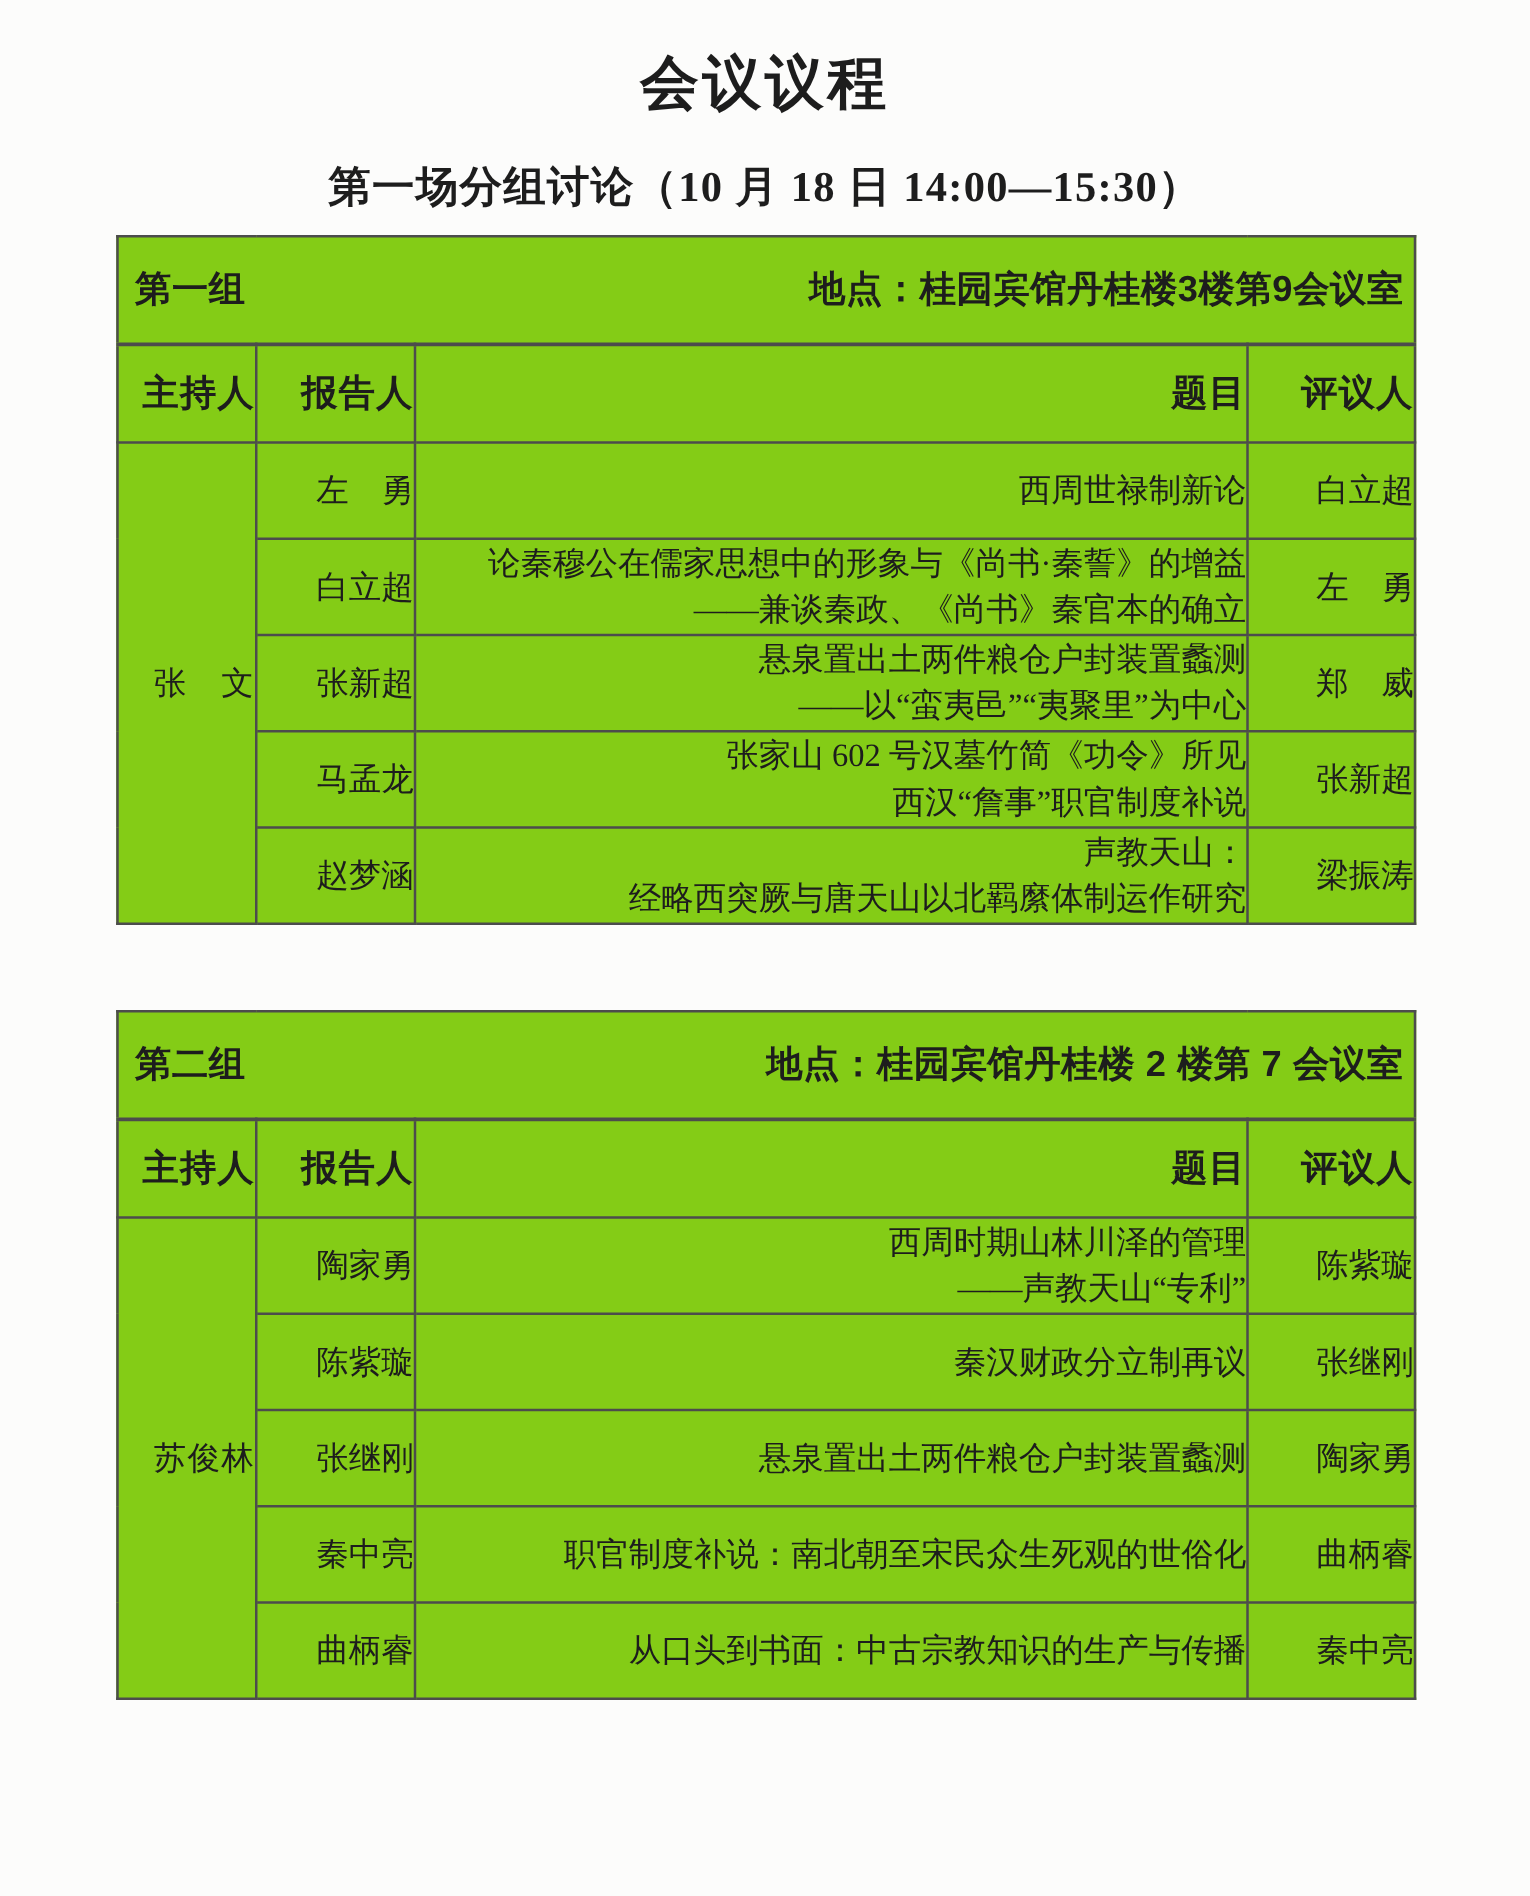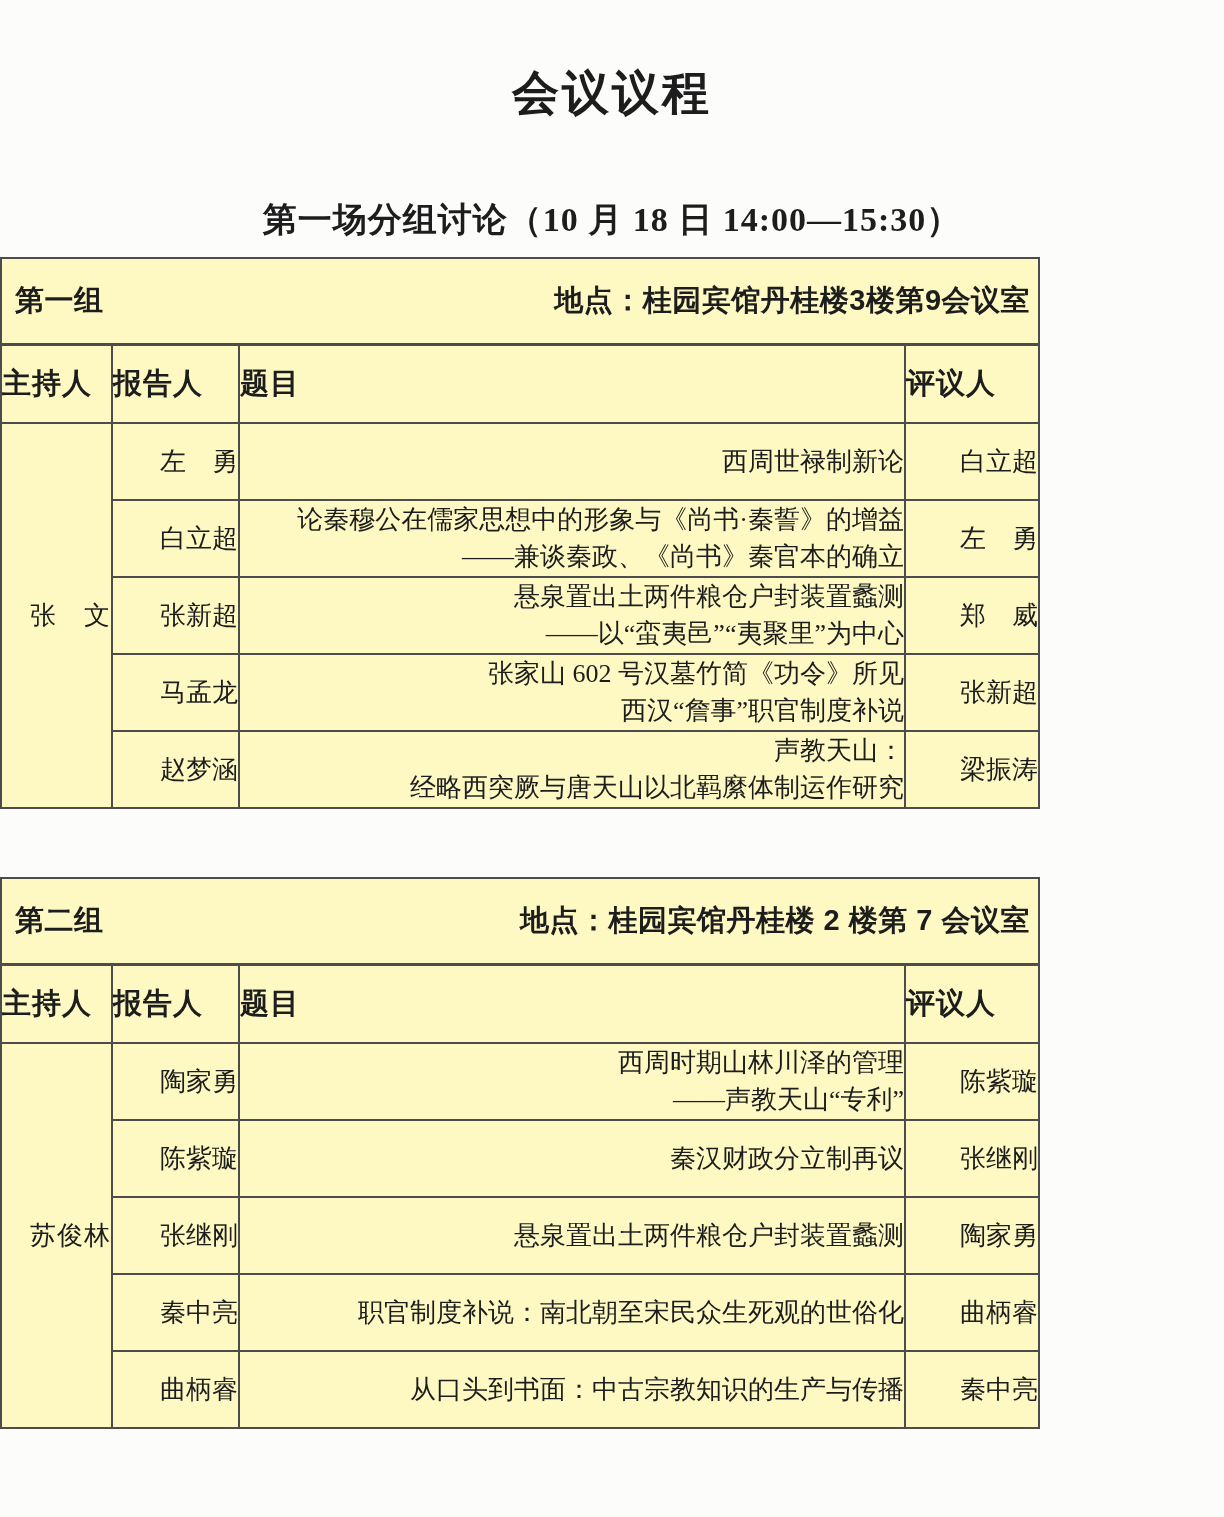--- a/index.html
+++ b/index.html
@@ -9,43 +9,44 @@
   body {
     width: 1224px;
     height: 1517px;
     background: #fcfcfb;
     color: #1d1d1d;
     font-family: "Liberation Serif", "DejaVu Serif", serif;
     -webkit-font-smoothing: antialiased;
   }
   .page-title {
     margin: 0;
-    padding-top: 66px;
+    padding-top: 40px;
     text-align: center;
     font-size: 47px;
     font-weight: 700;
     letter-spacing: 3px;
     line-height: 1.15;
   }
   .session-heading {
-    margin: 80px 0 0 0;
+    margin: 37px 0 0 0;
     text-align: center;
     font-size: 34px;
     font-weight: 700;
     letter-spacing: 1px;
     line-height: 1.2;
   }
   .tables-container {
     margin-top: 16px;
   }
   table.tbl {
     border-collapse: collapse;
     table-layout: fixed;
     width: 1038px;
-    background: #fef9c3;
+    margin-left: 93px;
+    background: #84cc16;
   }
   table.tbl + table.tbl {
     margin-top: 68px;
   }
   .c-host     { width: 111px; }
   .c-reporter { width: 127px; }
   .c-topic    { width: 666px; }
   .c-reviewer { width: 134px; }
   .tbl td, .tbl th {
     border: 2px solid #4c4c4c;
@@ -64,21 +65,21 @@
     font-family: "Liberation Sans", "DejaVu Sans", sans-serif;
     font-weight: 700;
     font-size: 29px;
     letter-spacing: 0.5px;
   }
   .head-row th {
     height: 76px;
     font-family: "Liberation Sans", "DejaVu Sans", sans-serif;
     font-weight: 700;
     font-size: 29px;
-    text-align: left;
+    text-align: right;
     letter-spacing: 1px;
   }
   .data-row td {
     height: 75px;
     text-align: right;
     font-size: 26px;
     font-weight: 400;
   }
   .topic-cell {
     white-space: pre-line;

